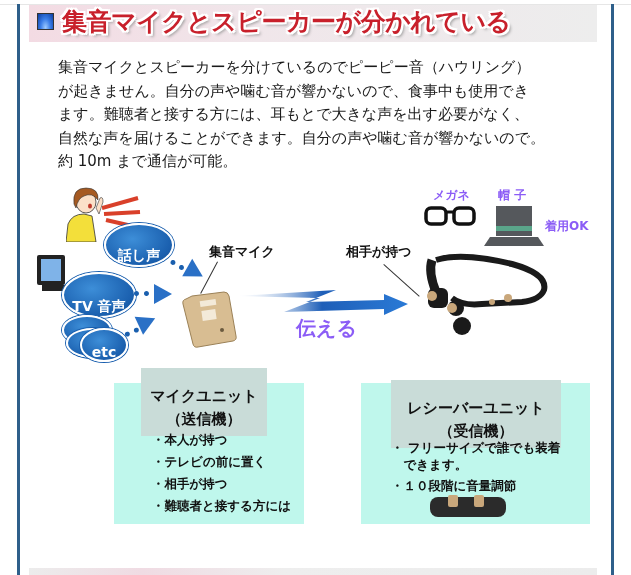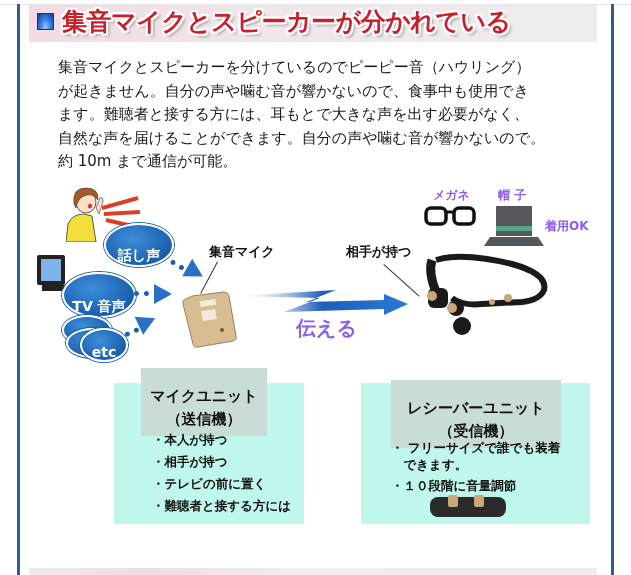--- a/index.html
+++ b/index.html
@@ -147,22 +147,22 @@
   </svg>
 </div>
 
 <div class="unit-box" style="left:114px;top:383px;width:190px;height:141px;"></div>
 <div class="unit-head" style="left:141px;top:368px;width:126px;height:51px;">
   <div>マイクユニット</div>
   <div>（送信機）</div>
 </div>
 <div class="unit-list" style="left:136px;top:429px;margin-left:16px;">
   <div>・本人が持つ</div>
+  <div>・テレビの前に置く</div>
   <div>・相手が持つ</div>
-  <div>・テレビの前に置く</div>
   <div>・難聴者と接する方には</div>
 </div>
 
 <div class="unit-box" style="left:361px;top:383px;width:229px;height:141px;"></div>
 <div class="unit-head" style="left:391px;top:380px;width:170px;height:51px;">
   <div>レシーバーユニット</div>
   <div>（受信機）</div>
 </div>
 <div class="unit-list" style="left:391px;top:432px;line-height:17px;margin-top:7px;">
   <div>・ フリーサイズで誰でも装着</div>

